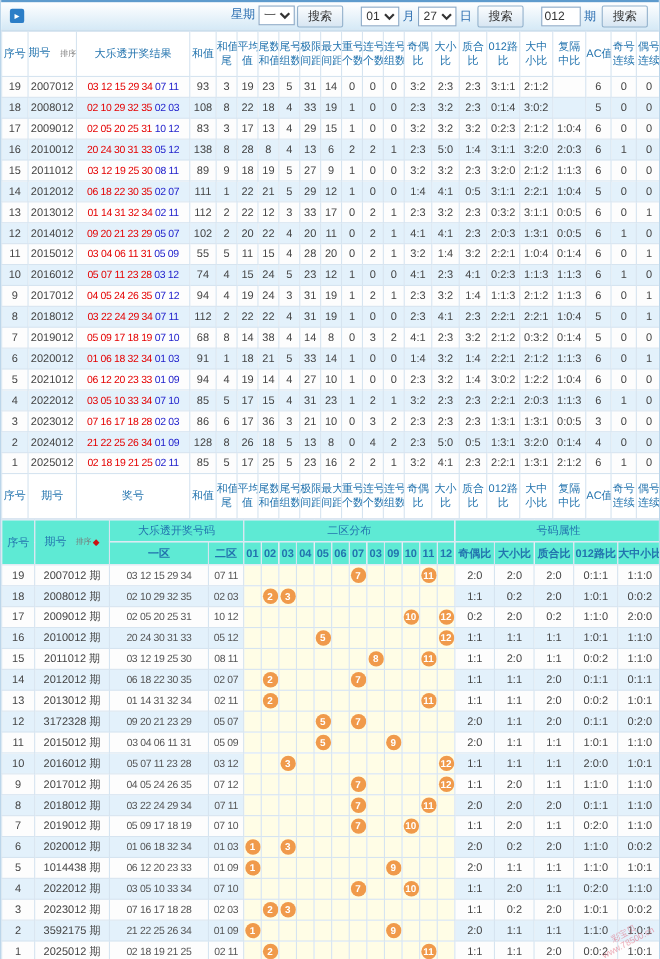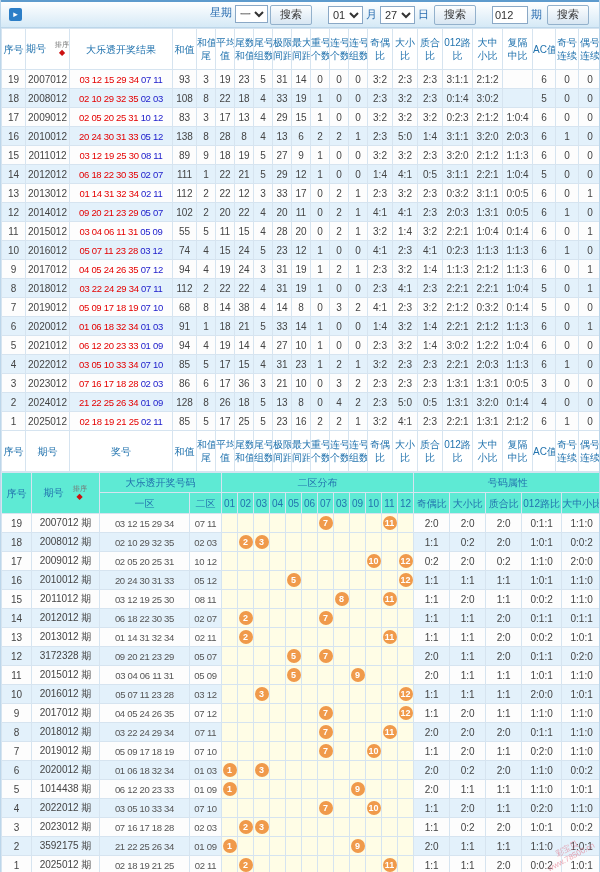--- a/index.html
+++ b/index.html
@@ -26,25 +26,25 @@
   th{color:#2273ae;font-size:10px;font-weight:normal;line-height:13px;background:#fff;height:40px;}
   td{font-size:10px;color:#444;height:18px;background:#fdfdfd;}
   tr.alt td{background:#e3f1fb;}
   td.zc{background:#fffde6 !important;}
   .res{font-size:9.5px;letter-spacing:-0.3px;}
   .fr{color:#e40000;} .bk{color:#2121cc;}
   .num2{color:#555;font-size:9.5px;letter-spacing:-0.3px;}
   .ball{display:inline-block;width:14px;height:14px;line-height:14px;border-radius:50%;
         background:#f09a4b;color:#fff;font-size:9px;font-weight:bold;font-style:normal;}
   .vl{display:inline-block;width:12px;line-height:12px;vertical-align:middle;}
-  .sort{display:inline-flex;flex-direction:column;align-items:center;vertical-align:middle;margin-left:16px;cursor:pointer;}
+  .sort{display:inline-flex;flex-direction:row;align-items:center;vertical-align:middle;margin-left:16px;cursor:pointer;}
   .sort em{font-style:normal;font-size:8px;color:#777;line-height:8px;transform:scale(.9);}
   .sort b{color:#cc1111;font-size:8px;line-height:8px;font-weight:normal;}
   #t2 th{background:#5eead4;}
-  #t2 tr.g th{height:19px;} #t2 tr.s th{height:20px;}
+  #t2 tr.g th{height:19px;} #t2 tr.s th{height:20px;font-weight:bold;}
   .wm{position:absolute;right:4px;bottom:10px;transform:rotate(-28deg);color:rgba(225,110,130,.6);
       font-size:8px;text-align:center;line-height:9px;pointer-events:none;}
 </style>
 </head>
 <body>
 
 <div class="page">
   <div class="titlebar">
     <span class="tbicon">▸</span>
     <div class="controls">

